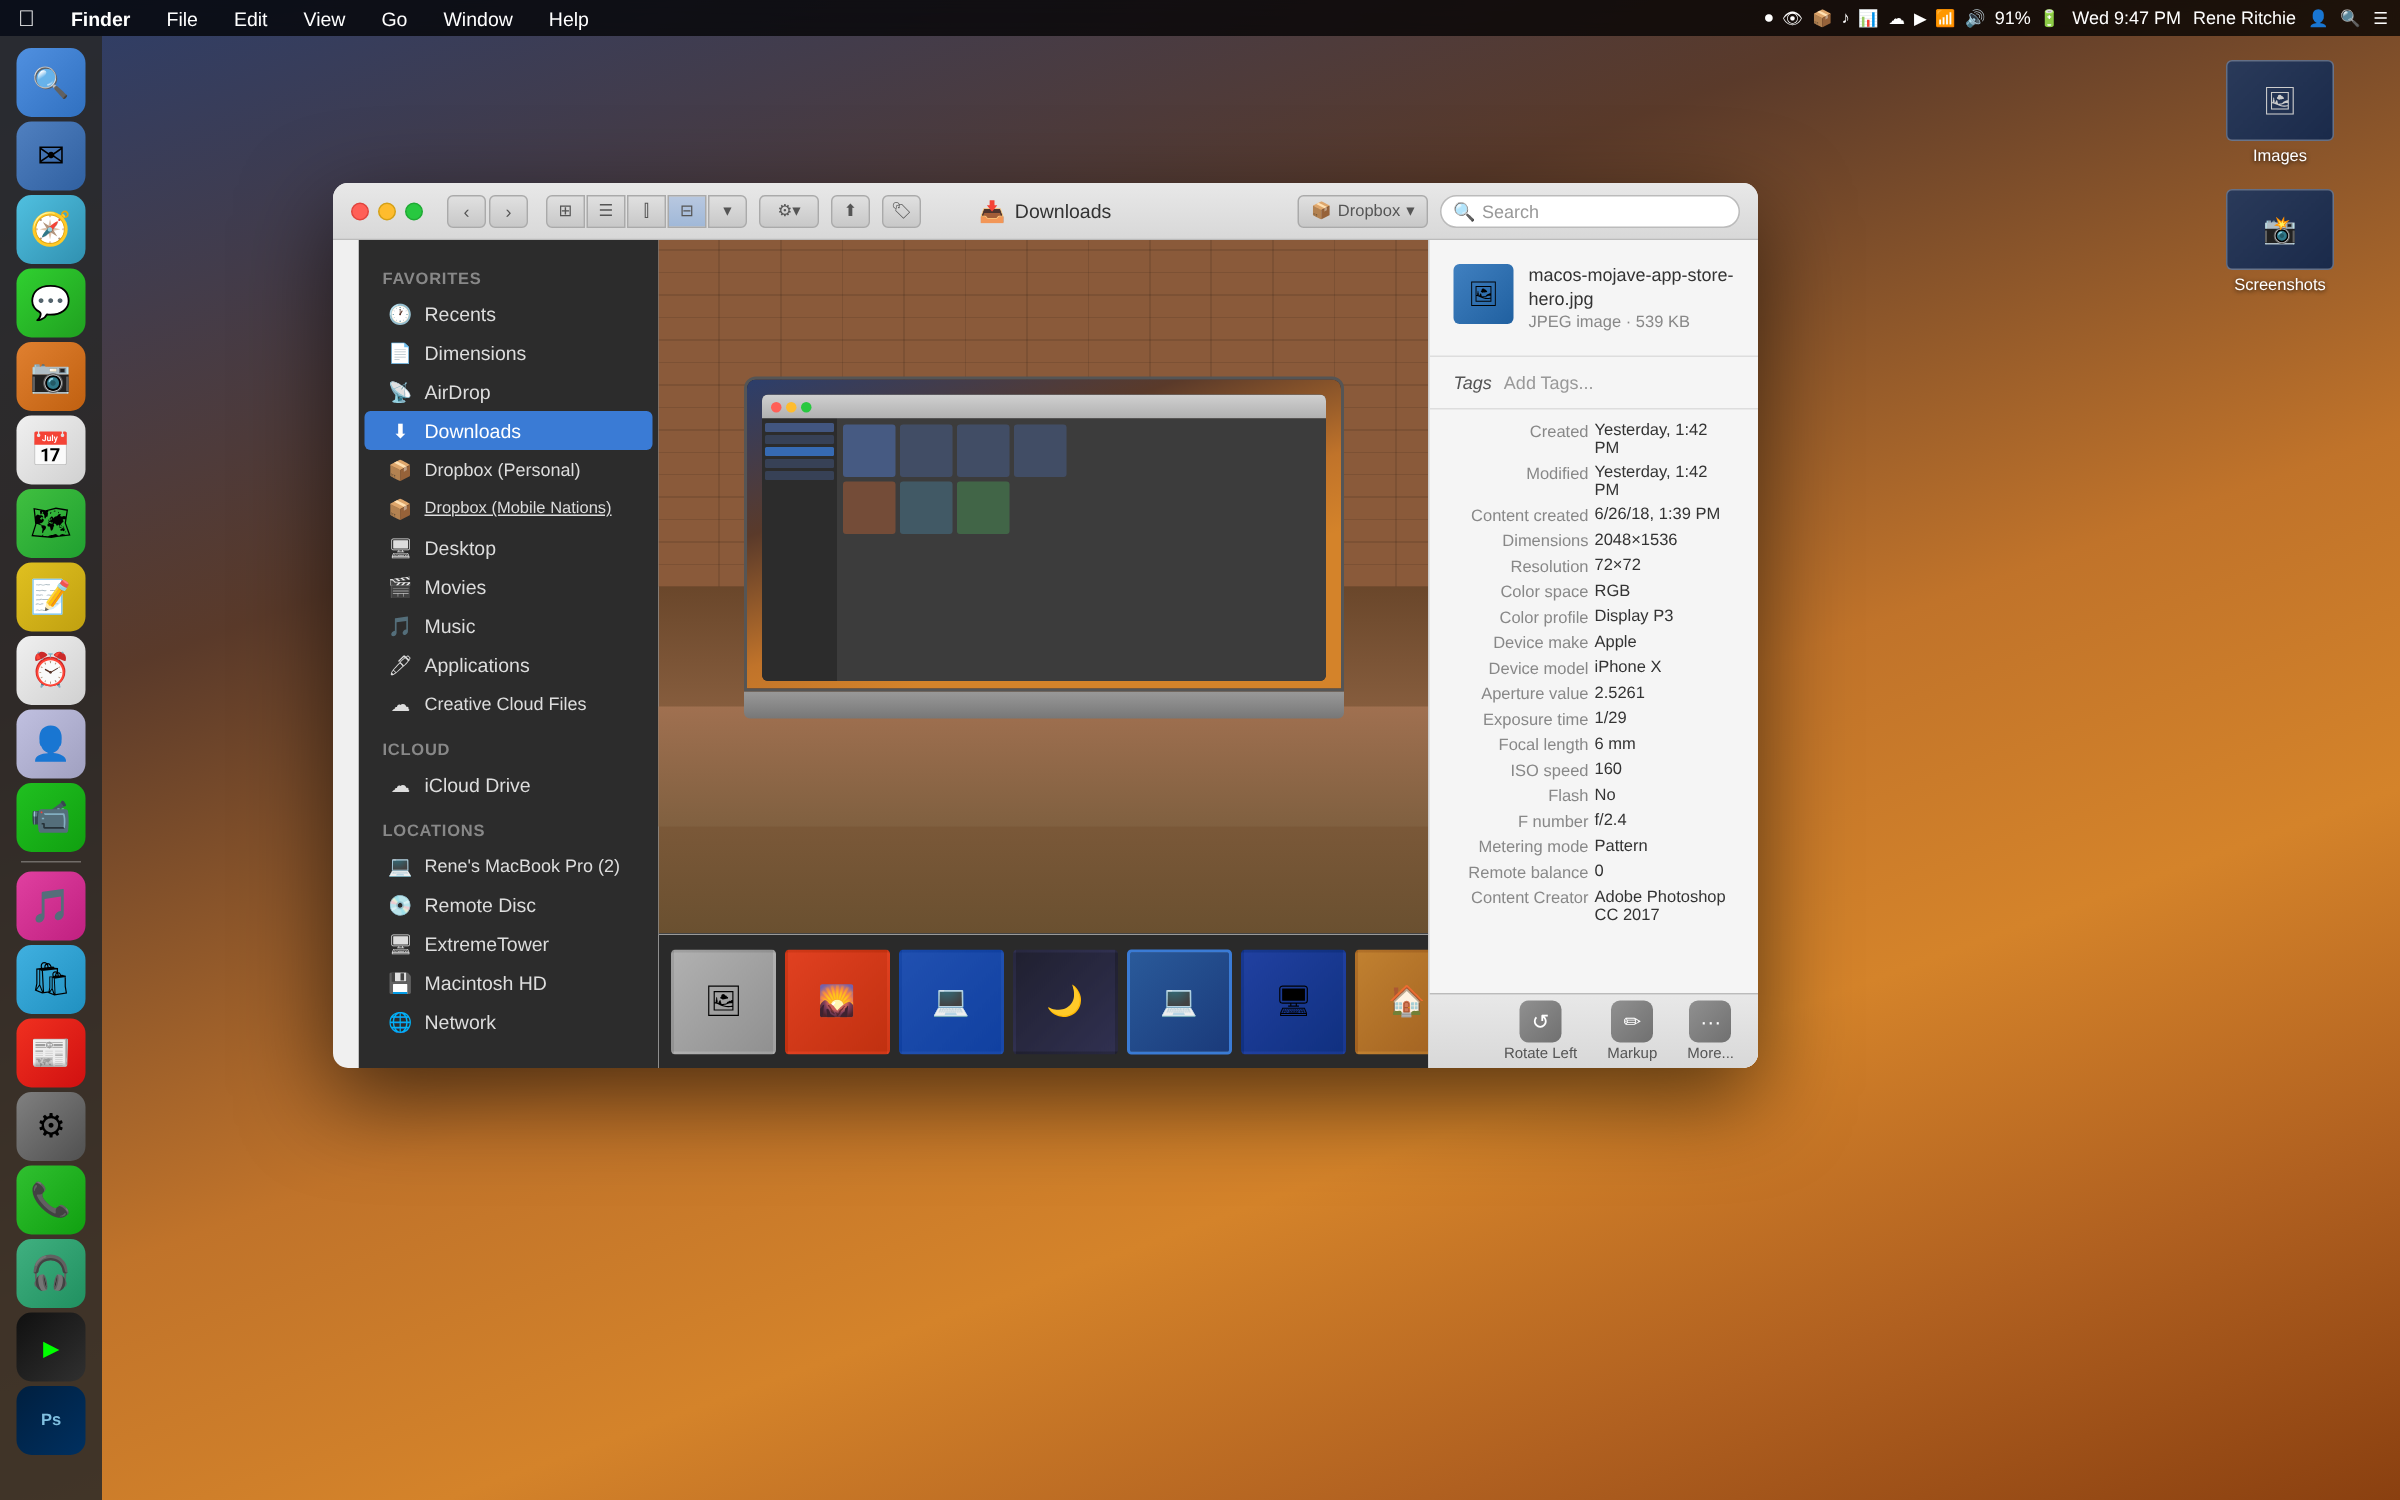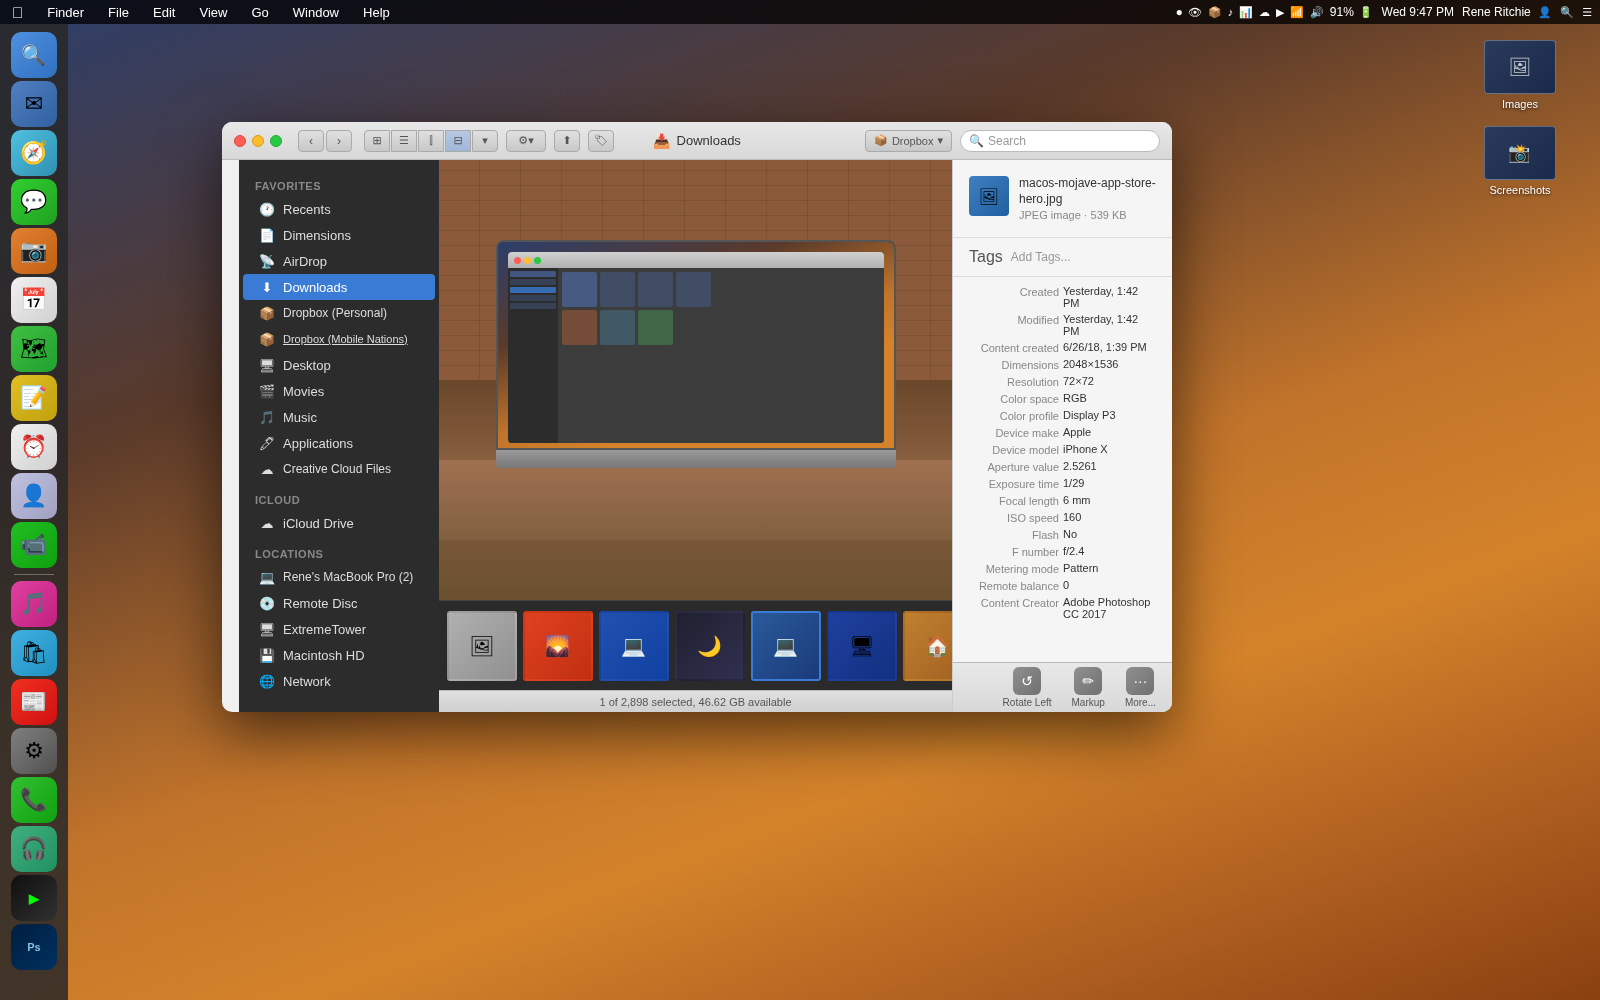--- a/index.html
+++ b/index.html
@@ -48,21 +48,21 @@
     }
     .apple-logo {
       font-size: 15px;
     }
     .menubar-item {
       cursor: pointer;
       padding: 0 4px;
       white-space: nowrap;
     }
     .menubar-item.bold {
-      font-weight: 400;
+      font-weight: 700;
     }
 
     
     .dock {
       position: absolute;
       left: 0;
       top: 24px;
       bottom: 0;
       width: 68px;
       background: rgba(40,40,40,0.85);
@@ -443,23 +443,24 @@
 
     .info-tags {
       padding: 10px 16px;
       border-bottom: 1px solid #ddd;
       display: flex;
       align-items: center;
       gap: 8px;
     }
 
     .info-tags-label {
-      font-size: 16px;
+      font-size: 12px;
       font-weight: 500;
       color: #555;
+      font-style: italic;
     }
 
     .info-tags-add {
       font-size: 12px;
       color: #999;
     }
 
     .info-table {
       padding: 8px 16px;
       flex: 1;
@@ -811,23 +812,20 @@
           <div class="thumbnail thumb-1" style="background:linear-gradient(135deg,#b0b0b0,#909090);">🖼</div>
           <div class="thumbnail thumb-2" style="background:linear-gradient(135deg,#e04020,#c03010);">🌄</div>
           <div class="thumbnail thumb-3" style="background:linear-gradient(135deg,#2050b0,#1040a0);">💻</div>
           <div class="thumbnail thumb-4" style="background:linear-gradient(135deg,#202030,#303050);">🌙</div>
           <div class="thumbnail thumb-5 selected" style="background:linear-gradient(135deg,#2a5a9a,#1a3a7a);">💻</div>
           <div class="thumbnail thumb-6" style="background:linear-gradient(135deg,#2040a0,#103080);">🖥</div>
           <div class="thumbnail thumb-7" style="background:linear-gradient(135deg,#c08030,#a06020);">🏠</div>
 
         </div>
 
-        <div class="finder-statusbar">
-          <span>1 of 2,898 selected, 46.62 GB available</span>
-        </div>
       </div>
 
       <div class="info-panel">
         <div class="info-file-header">
           <div class="info-file-icon">🖼</div>
           <div>
             <div class="info-file-name">macos-mojave-app-store-hero.jpg</div>
             <div class="info-file-type">JPEG image · 539 KB</div>
           </div>
         </div>

